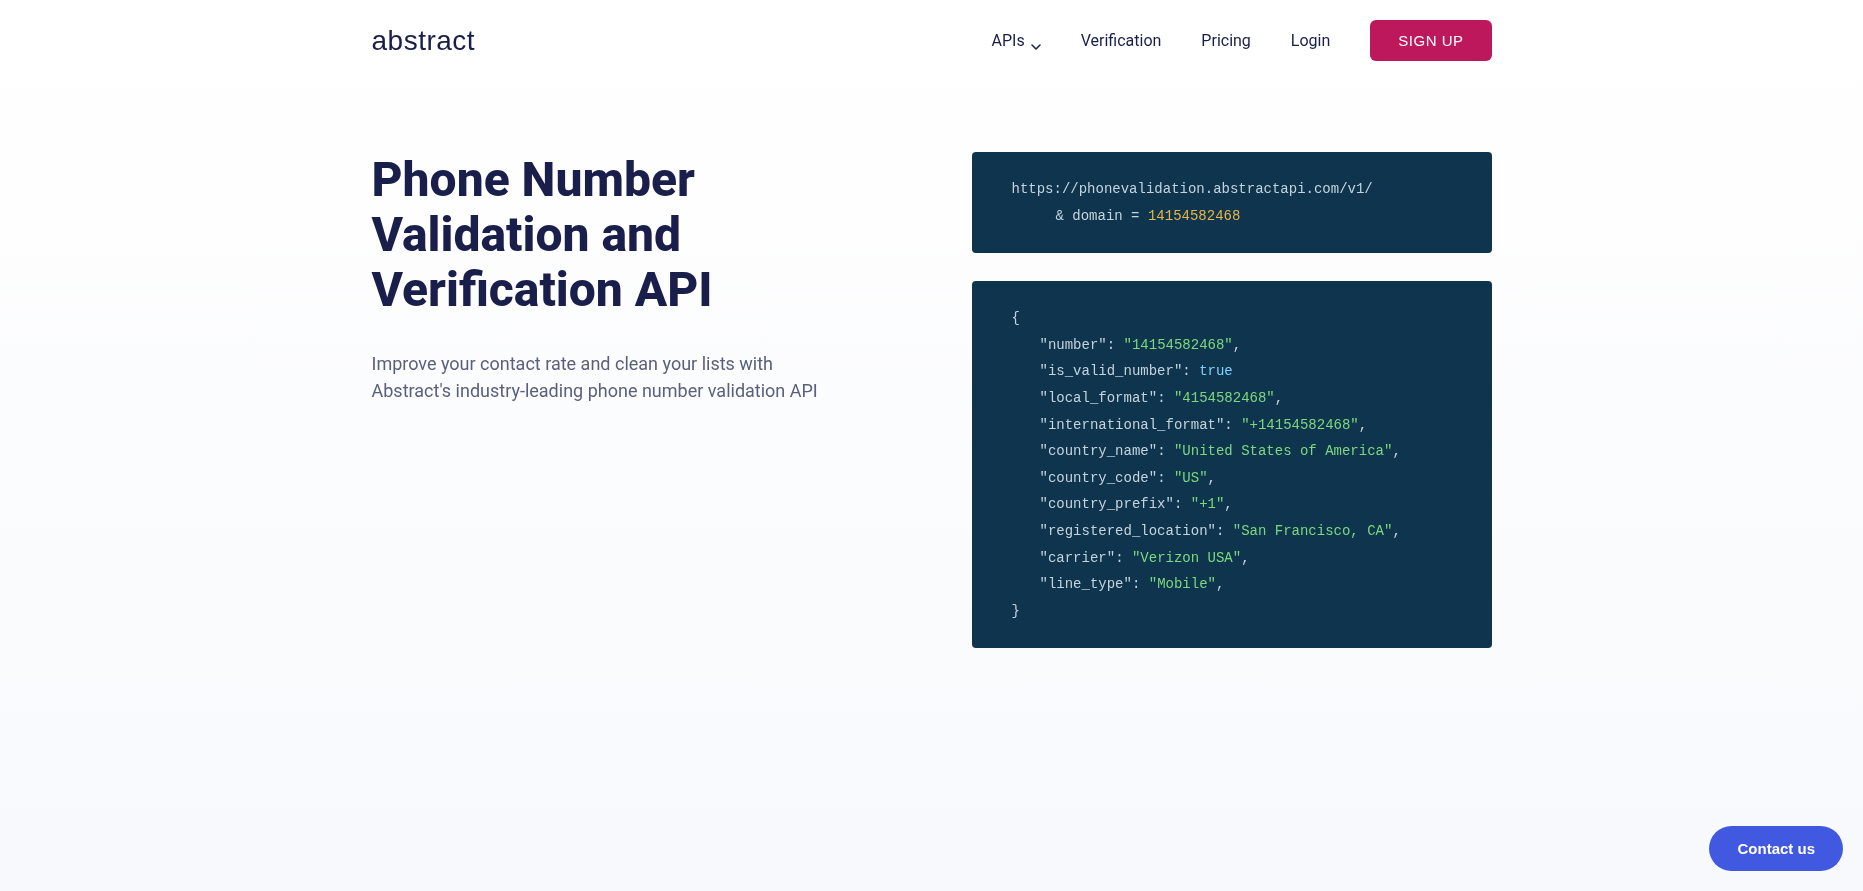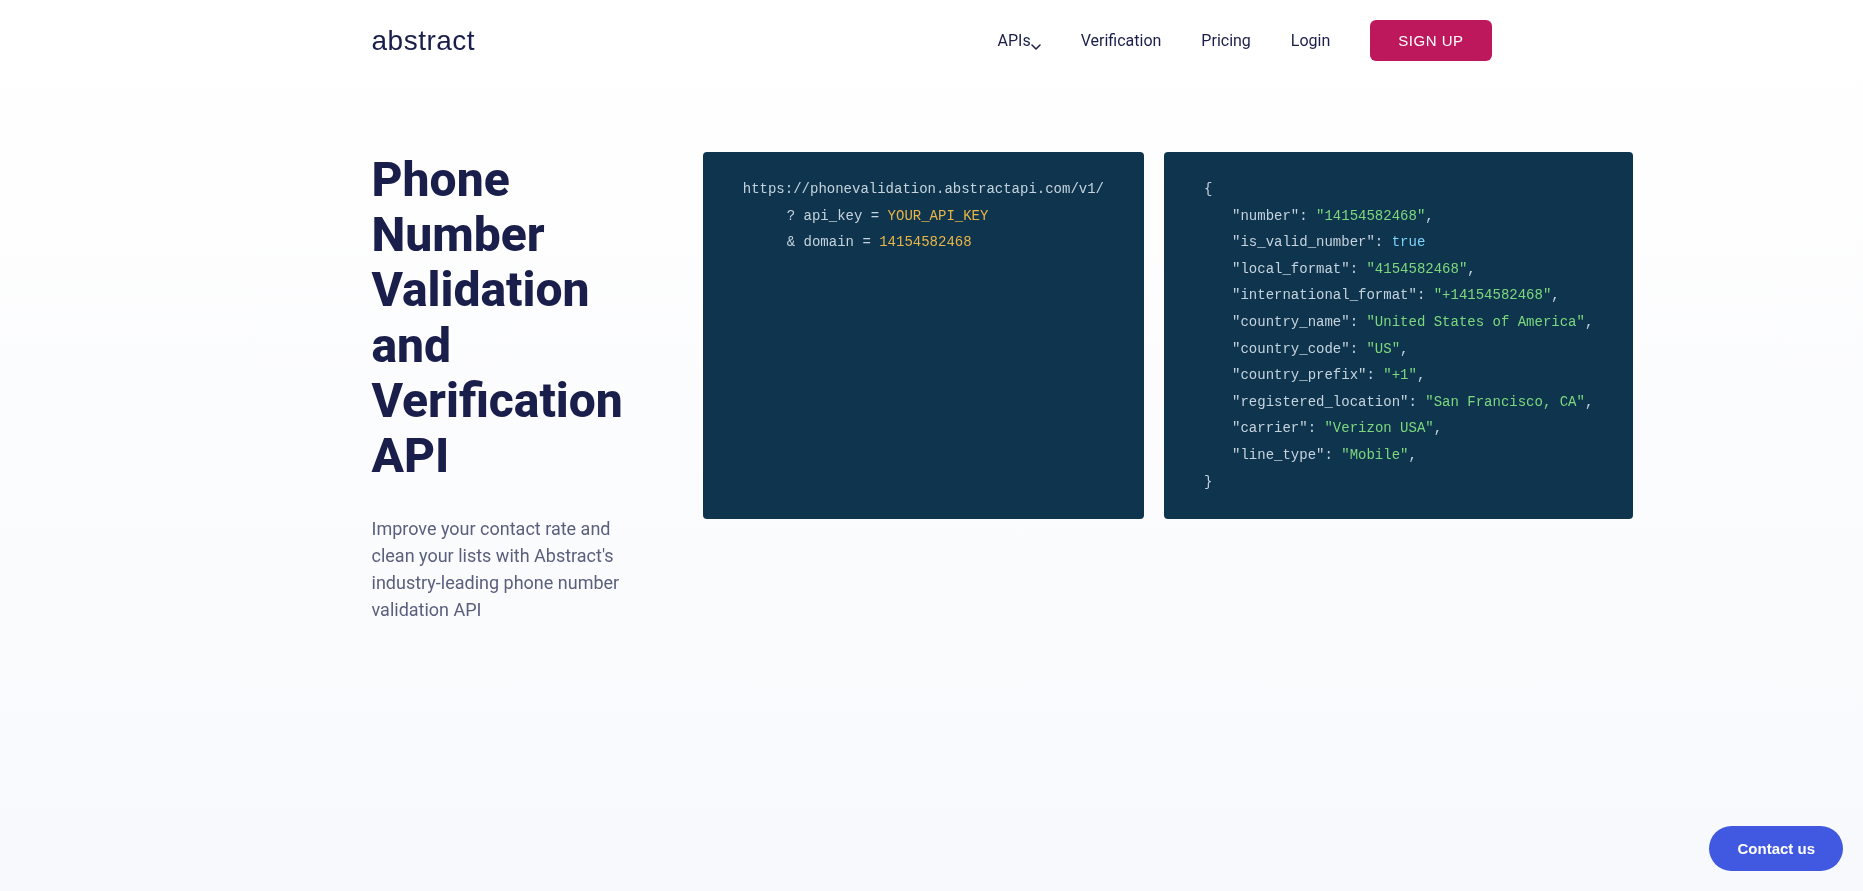--- a/index.html
+++ b/index.html
@@ -39,20 +39,21 @@
       align-items: center;
       gap: 40px;
     }
     .nav-link {
       color: #1a1e4a;
       text-decoration: none;
       font-size: 16px;
       cursor: pointer;
       display: flex;
       align-items: flex-end;
+      gap: 6px;
     }
     .chevron-down {
       width: 10px;
       height: 6px;
     }
     .signup-btn {
       background: #be185d;
       color: #ffffff;
       border: none;
       padding: 12px 28px;
@@ -93,22 +94,22 @@
       color: #ffffff;
       border: none;
       padding: 18px 44px;
       border-radius: 8px;
       font-size: 18px;
       font-weight: 500;
       cursor: pointer;
     }
     .right {
       display: flex;
-      flex-direction: row;
-      gap: 20px;
+      flex-direction: column;
+      gap: 28px;
     }
     .code-block {
       background: #0f344e;
       border-radius: 4px;
       padding: 24px 40px;
       font-family: 'Consolas', 'Monaco', 'Courier New', monospace;
       font-size: 14px;
       line-height: 1.9;
       color: #c5d3dd;
     }
@@ -179,23 +180,20 @@
 <main class="main">
   <div class="container">
     <div class="grid">
       <div class="left">
         <h1 class="title">Phone Number Validation and Verification API</h1>
         <p class="subtitle">Improve your contact rate and clean your lists with Abstract's industry-leading phone number validation API</p>
       </div>
       <div class="right">
         <div class="code-block">
           <div class="code-line">https://phonevalidation.abstractapi.com/v1/</div>
-          <div class="code-line indent-2">
-            <span>? api_key = </span><span class="api-key">YOUR_API_KEY</span>
-          </div>
           <div class="code-line indent-2">
             <span>&amp; domain = </span><span class="number-val">14154582468</span>
           </div>
         </div>
         <div class="code-block">
           <div class="code-line">{</div>
           <div id="response-fields">
               <div class="code-line indent-1"><span class="key">"number"</span><span class="punct">: </span><span class="string">"14154582468"</span><span class="punct">,</span></div>
               <div class="code-line indent-1"><span class="key">"is_valid_number"</span><span class="punct">: </span><span class="bool">true</span><span class="punct"></span></div>
               <div class="code-line indent-1"><span class="key">"local_format"</span><span class="punct">: </span><span class="string">"4154582468"</span><span class="punct">,</span></div>

